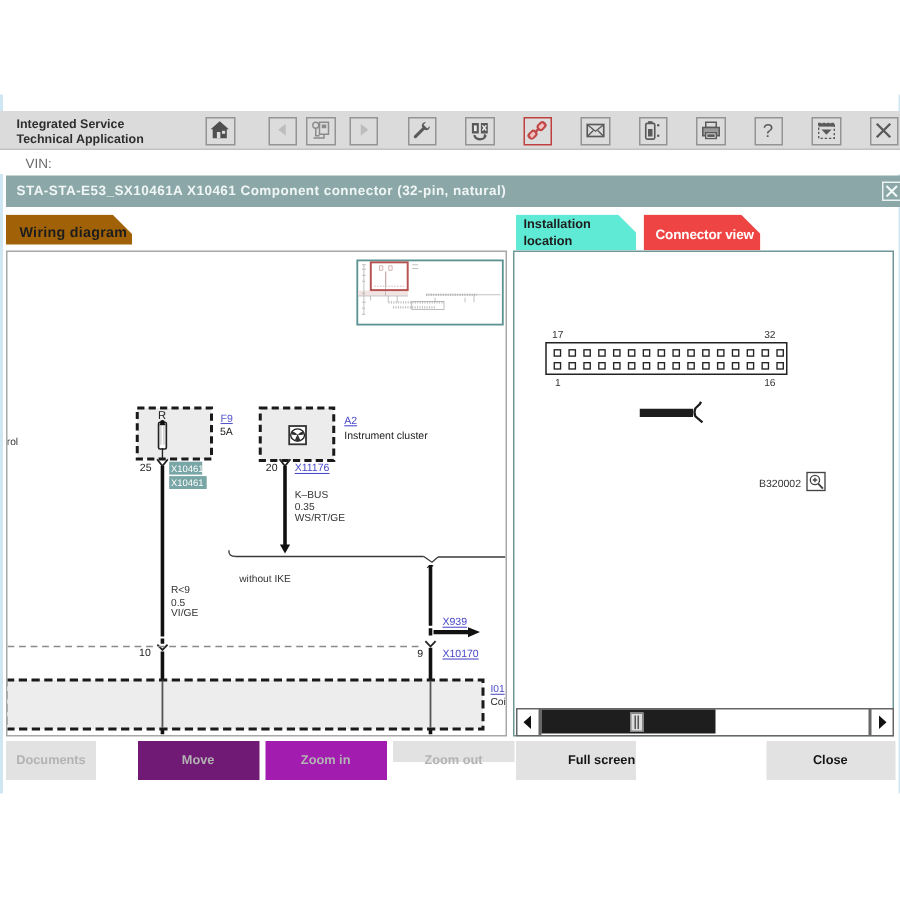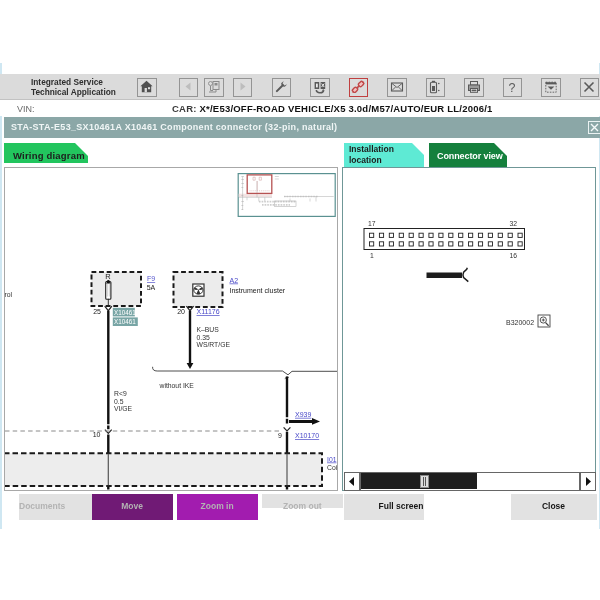--- a/index.html
+++ b/index.html
@@ -10,21 +10,21 @@
 </style>
 </head>
 <body>
 
 <div class="abs" style="left:0;top:63px;width:1.5px;height:466px;background:#cfe7f2;"></div>
 
 <div class="abs" style="left:598.5px;top:63px;width:1.5px;height:466px;background:#cfe7f2;"></div>
 
 <div class="abs" style="left:0;top:74px;width:600px;height:25px;background:#dbdbdb;border-bottom:1px solid #c2c2c2;"></div>
 
-<div class="abs" style="left:11px;top:76.5px;font-size:8.3px;font-weight:bold;color:#2e2e2e;line-height:10.8px;margin-left:20px;">Integrated Service<br>Technical Application</div>
+<div class="abs" style="left:11px;top:76.5px;font-size:8.3px;font-weight:bold;color:#2e2e2e;line-height:10.8px;">Integrated Service<br>Technical Application</div>
 
 <div class="ic" style="left:137px;">
 <svg width="13" height="13" viewBox="0 0 13 13">
       <path d="M6.5 0.8 L12.6 6.2 L11.2 6.2 L11.2 12.2 L1.8 12.2 L1.8 6.2 L0.4 6.2 Z" fill="#4f4f4f"></path>
       <rect x="4.6" y="8" width="2.3" height="4.2" fill="#dcdcdc"></rect>
       <rect x="8" y="7.2" width="2.1" height="2" fill="#dcdcdc"></rect>
     </svg>
 </div>
 
 <div class="ic" style="left:178.5px;">
@@ -119,42 +119,41 @@
 </div>
 
 <div class="ic" style="left:579.5px;">
 <svg width="14" height="14" viewBox="0 0 14 14">
       <path d="M2.5 2.5 L11.5 11.5 M11.5 2.5 L2.5 11.5" stroke="#5a5a5a" stroke-width="1.6"></path>
     </svg>
 </div>
 
 <div class="abs" style="left:0;top:100px;width:600px;height:16px;background:#fff;">
   <span class="abs" style="left:17px;top:3.5px;font-size:9px;color:#6a6a6a;">VIN:</span>
-  <span class="abs" style="left:172px;top:3px;font-size:9.5px;letter-spacing:0.22px;color:#111;font-weight:bold;"><span style="color:#3a3a3a;">CAR:</span> X*/E53/OFF-ROAD VEHICLE/X5 3.0d/M57/AUTO/EUR LL/2006/1</span>
 </div>
 
 <div class="abs" style="left:4px;top:116.5px;width:600px;height:21px;background:#8ba7a7;">
   <span class="abs" style="left:7px;top:5.5px;font-size:9px;letter-spacing:0.3px;font-weight:bold;color:#f0f6f6;">STA-STA-E53_SX10461A X10461 Component connector (32-pin, natural)</span>
 
   <div class="abs" style="left:584px;top:4.5px;width:11px;height:11px;border:1px solid #eaf2f2;">
     <svg width="11" height="11" viewBox="0 0 11 11" style="display:block">
         <path d="M2 2 L9 9 M9 2 L2 9" stroke="#f4f9f9" stroke-width="1.4"></path>
       </svg>
   </div>
 </div>
 
-<div class="abs" style="left:4px;top:143px;width:84px;height:20px;background:#22c55e;clip-path:polygon(0 0,71px 0,84px 13px,84px 24px,0 24px);">
+<div class="abs" style="left:4px;top:143px;width:84px;height:20px;background:#a16207;clip-path:polygon(0 0,71px 0,84px 13px,84px 24px,0 24px);">
   <span class="abs" style="left:9px;top:7px;font-size:9.5px;letter-spacing:0.2px;font-weight:bold;color:#1d1d1d;">Wiring diagram</span>
 </div>
 
 <div class="abs" style="left:344px;top:143px;width:80px;height:24px;background:#5eead4;clip-path:polygon(0 0,68px 0,80px 12px,80px 24px,0 24px);">
   <span class="abs" style="left:5px;top:1px;font-size:8.5px;font-weight:bold;color:#1d1d1d;line-height:11px;">Installation<br>location</span>
 </div>
 
-<div class="abs" style="left:429px;top:143px;width:78px;height:40px;background:#15803d;clip-path:polygon(0 0,65px 0,78px 13px,78px 24px,0 24px);">
+<div class="abs" style="left:429px;top:143px;width:78px;height:40px;background:#ef4444;clip-path:polygon(0 0,65px 0,78px 13px,78px 24px,0 24px);">
   <span class="abs" style="left:8px;top:7.5px;font-size:9px;font-weight:bold;color:#fff;letter-spacing:-0.1px;">Connector view</span>
 </div>
 
 <div class="abs" style="left:4px;top:167px;width:334px;height:324px;background:#fff;border:1px solid #a8a8a8;box-sizing:border-box;"></div>
 
 <svg class="abs" style="left:5px;top:168px;" width="332" height="322" viewBox="5 168 332 322">
 
   <g>
     <rect x="238.2" y="173.6" width="97" height="42.8" fill="#fff" stroke="#5a9191" stroke-width="1.2"></rect>
     <rect x="238.7" y="193.7" width="33.3" height="3.3" fill="#f3e4e4"></rect>
@@ -351,21 +350,21 @@
     <div class="abs" style="left:4.5px;top:1px;width:1px;height:9px;background:#555;"></div>
   </div>
 
   <div class="abs" style="left:236px;top:0;width:16px;height:19px;background:#fff;border:1px solid #666;box-sizing:border-box;">
     <svg width="14" height="17" viewBox="0 0 14 17">
         <path d="M5 4 L5 13 L10 8.5 Z" fill="#111"></path>
       </svg>
   </div>
 </div>
 
-<div class="abs" style="left:19px;top:494px;width:87px;height:25.5px;background:#e2e2e2;font-size:8.5px;font-weight:bold;color:#b3b3b3;line-height:25.5px;">Documents</div>
+<div class="abs" style="left:4px;top:494px;width:60px;height:25.5px;background:#e2e2e2;font-size:8.5px;font-weight:bold;color:#b3b3b3;text-align:center;line-height:25.5px;">Documents</div>
 
 <div class="abs" style="left:91.6px;top:494px;width:81px;height:25.5px;background:#701a75;font-size:8.5px;font-weight:bold;color:#b3b3b3;text-align:center;line-height:25.5px;">Move</div>
 
 <div class="abs" style="left:176.6px;top:494px;width:81px;height:25.5px;background:#a21caf;font-size:8.5px;font-weight:bold;color:#b3b3b3;text-align:center;line-height:25.5px;">Zoom in</div>
 
 <div class="abs" style="left:261.6px;top:494px;width:81.5px;height:14px;background:#e2e2e2;font-size:8.5px;font-weight:bold;color:#b3b3b3;text-align:center;line-height:25.5px;">Zoom out</div>
 
 <div class="abs" style="left:343.5px;top:494px;width:80px;height:25.5px;background:#e2e2e2;font-size:8.5px;font-weight:bold;color:#161616;text-align:right;line-height:25.5px;">Full screen</div>
 
 <div class="abs" style="left:510.5px;top:494px;width:86px;height:25.5px;background:#e2e2e2;font-size:8.5px;font-weight:bold;color:#161616;text-align:center;line-height:25.5px;">Close</div>

